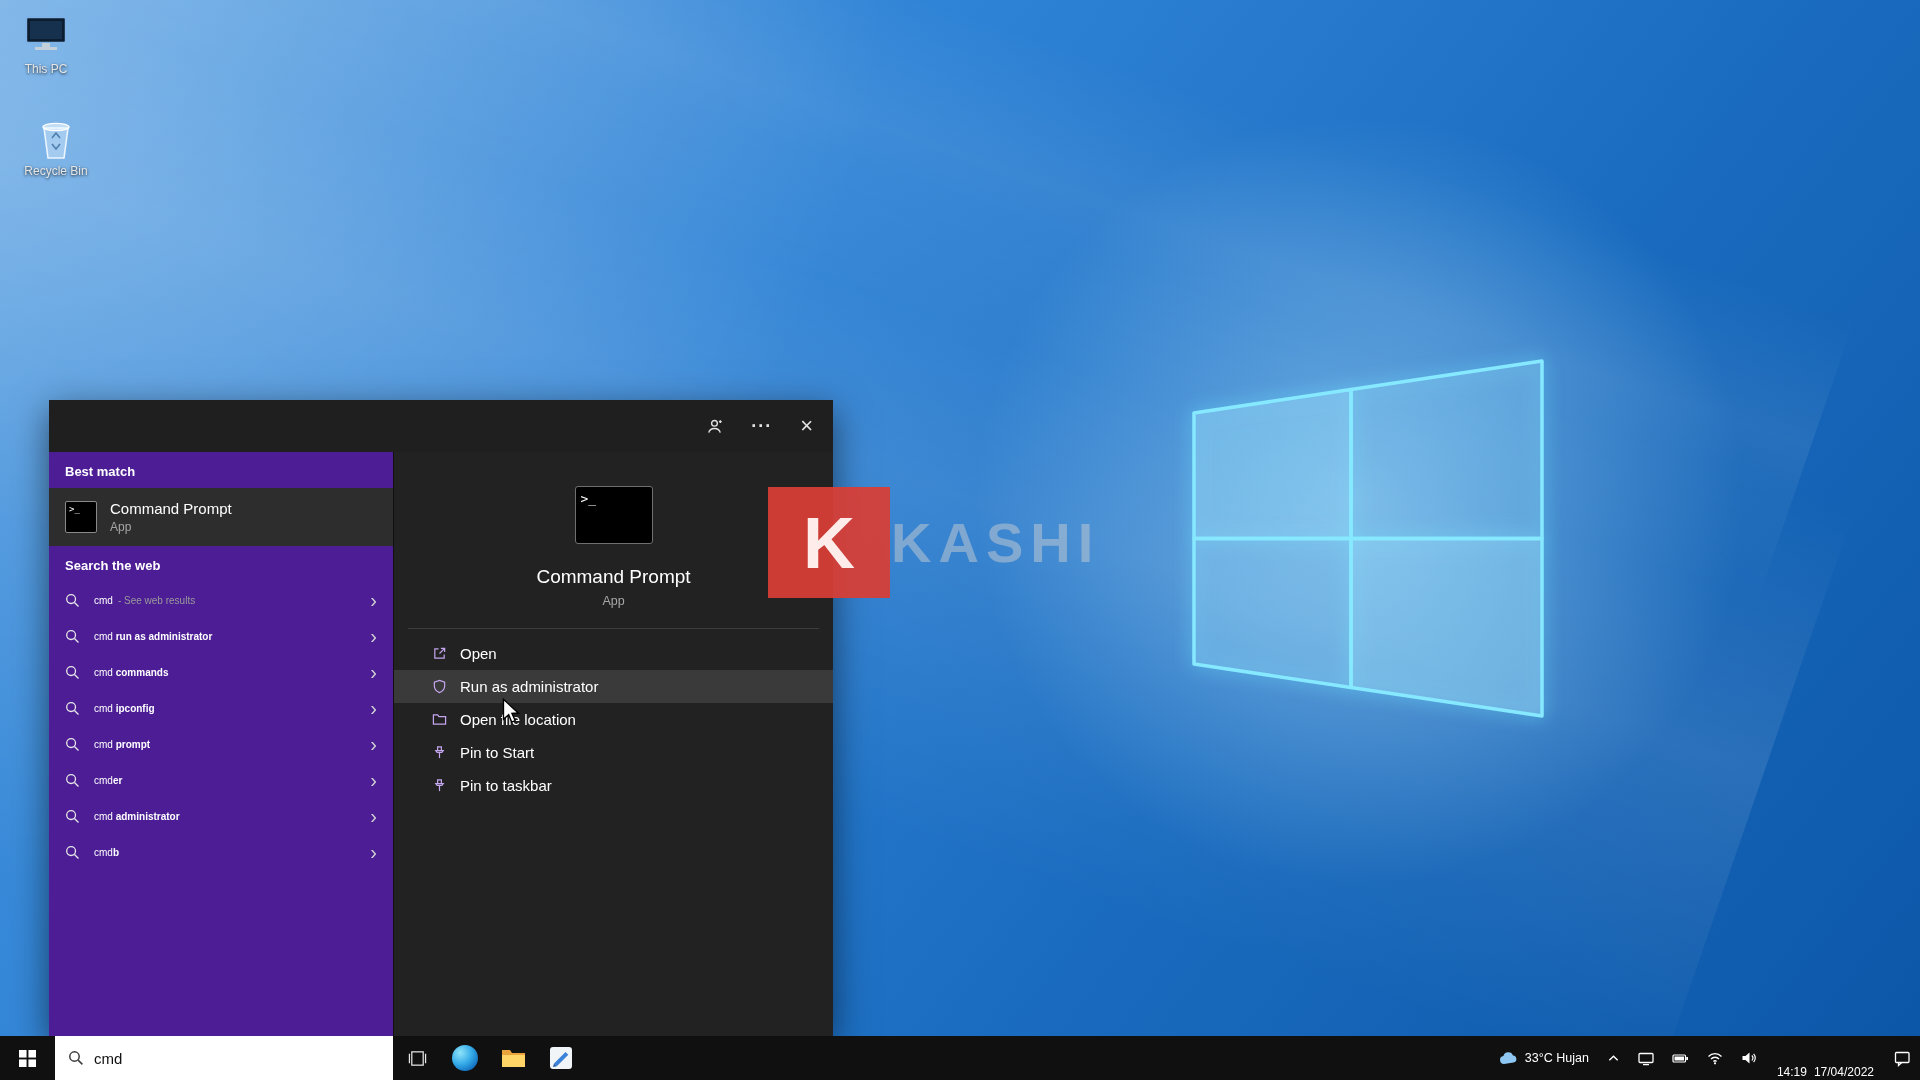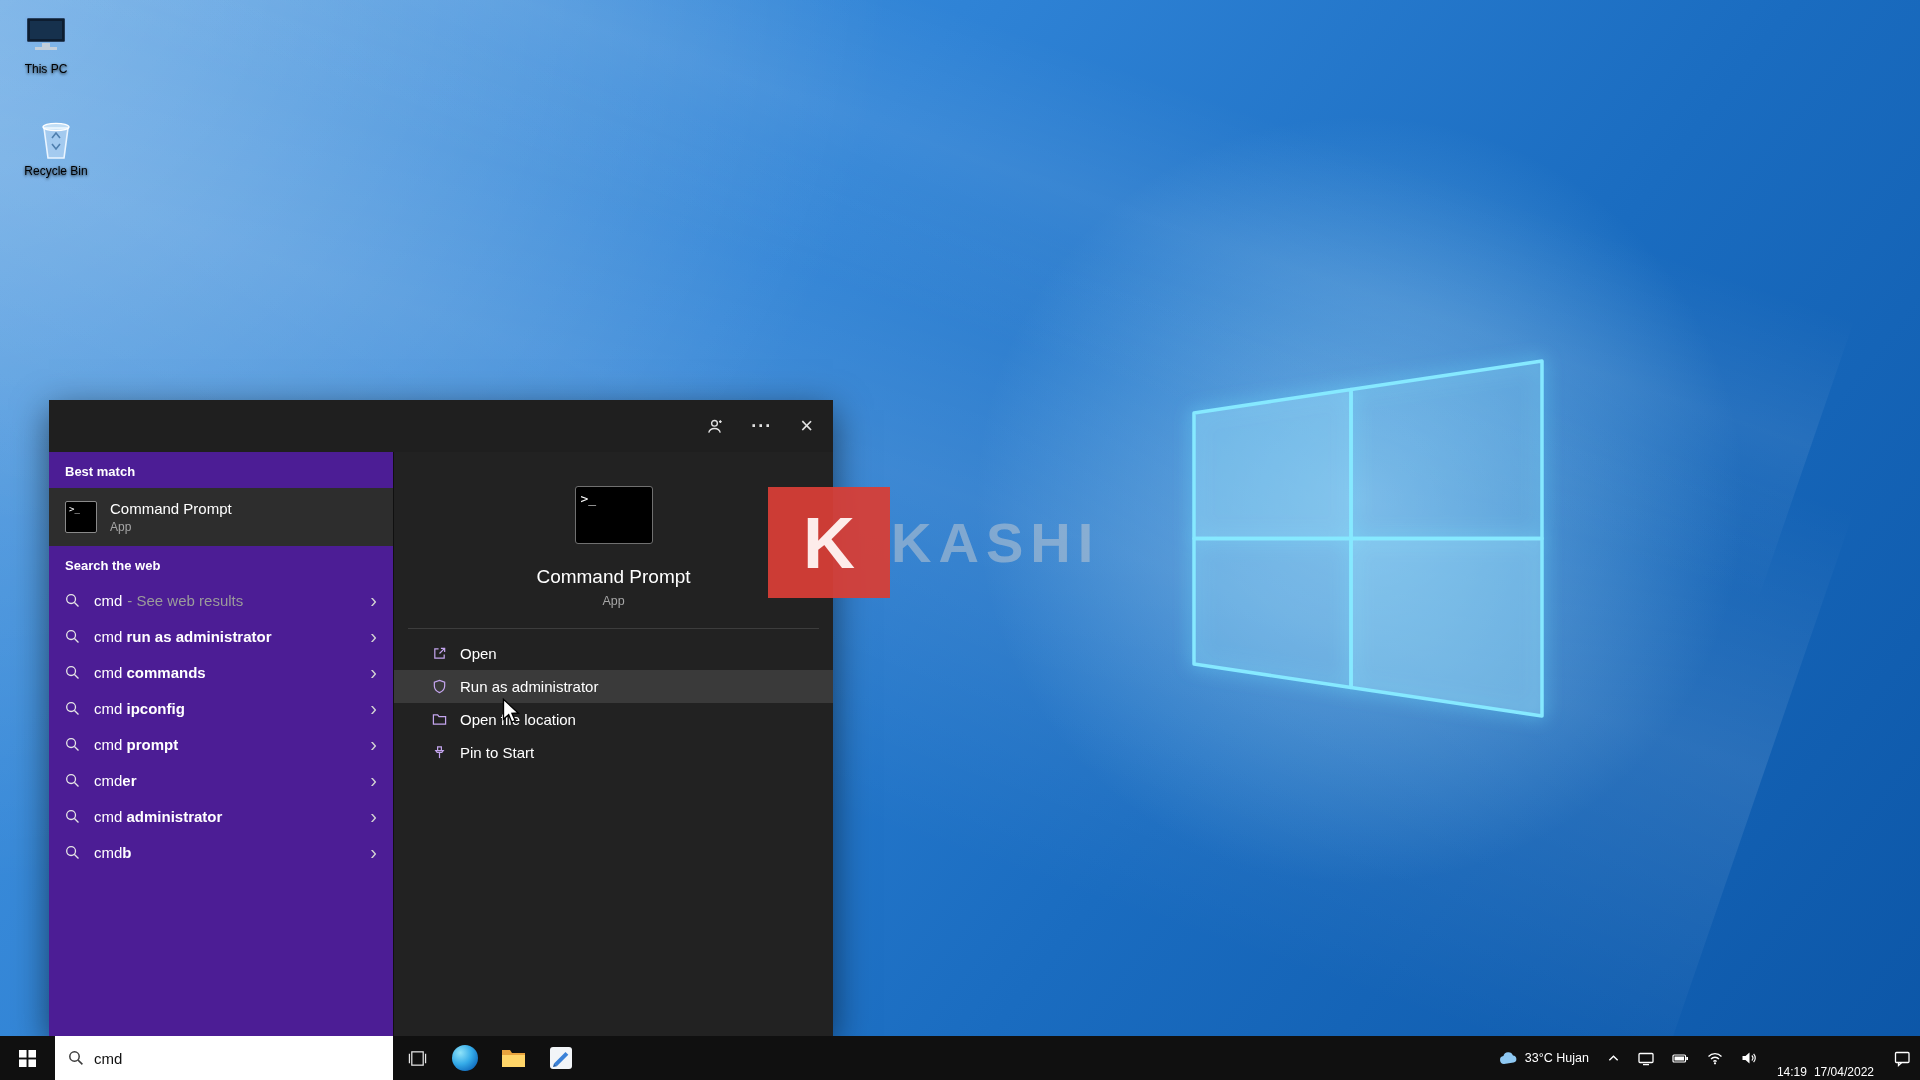--- a/index.html
+++ b/index.html
@@ -11,21 +11,21 @@
   .wallpaper{position:absolute;inset:0;background:
     radial-gradient(circle at 1360px 500px, rgba(175,228,255,.50), rgba(175,228,255,0) 26%),
     radial-gradient(circle at -4% -8%, rgba(255,255,255,.30), rgba(255,255,255,0) 42%),
     linear-gradient(128deg,#4e9ae0 0%,#2f83d6 35%,#1a6cc0 65%,#0c56a7 100%)}
   .beam{position:absolute;left:-320px;top:-240px;width:2300px;height:620px;transform:rotate(19deg);transform-origin:0 0;
     background:linear-gradient(180deg,rgba(255,255,255,0) 0%,rgba(255,255,255,.10) 45%,rgba(255,255,255,0) 100%)}
   .beam.b2{top:-430px;height:300px;opacity:.75}
   .winlogo{position:absolute;left:1160px;top:330px;filter:drop-shadow(0 0 9px rgba(110,225,255,.85))}
 
   
-  .dicon{position:absolute;width:88px;text-align:center;color:#000000;font-size:12px;
+  .dicon{position:absolute;width:88px;text-align:center;color:#e5e5e5;font-size:12px;
     text-shadow:0 1px 3px rgba(0,0,0,.85);cursor:pointer}
   .dicon .ig{height:48px;display:flex;align-items:flex-end;justify-content:center;margin-bottom:4px}
   #icon-thispc{left:2px;top:10px}
   #icon-recycle{left:12px;top:112px}
 
   
   .wm{position:absolute;left:768px;top:487px;display:flex;align-items:center;z-index:60;pointer-events:none}
   .wm-box{width:122px;height:111px;background:rgba(214,62,55,.95);display:flex;align-items:center;justify-content:center;
     font-size:72px;font-weight:700;color:#fdecea}
   .wm-text{font-size:56px;font-weight:700;letter-spacing:7px;color:rgba(188,199,210,.55);margin-left:1px;line-height:1}
@@ -53,21 +53,21 @@
   .bm-title{font-size:15px}
   .bm-sub{font-size:12px;color:#a6a6a6;margin-top:3px}
 
   .cmd-sm{width:32px;height:32px;background:#000;border:1px solid #8a8a8a;border-radius:2px;flex:0 0 auto;
     font-family:"DejaVu Sans Mono",monospace;font-size:9px;color:#fff;padding:2px 3px}
   .cmd-lg{width:78px;height:58px;background:#000;border:1px solid #707070;border-radius:3px;
     font-family:"DejaVu Sans Mono",monospace;font-size:13px;color:#fff;padding:4px 5px;align-self:center}
 
   .sg-row{height:36px;display:flex;align-items:center;padding:0 16px 0 16px;gap:14px;cursor:pointer}
   .sg-ic{display:flex;flex:0 0 auto}
-  .sg-text{font-size:15px;flex:1;white-space:nowrap;overflow:hidden}
+  .sg-text{font-size:10px;flex:1;white-space:nowrap;overflow:hidden}
   .sg-head{font-weight:400}
   .sg-tail{font-weight:700}
   .sg-note{color:#9b9b9b;margin-left:5px}
   .sg-row:first-of-type .sg-head{font-weight:700}
   .sg-chev{color:#d2d2d2;font-size:20px;line-height:1;cursor:pointer}
 
   .dt-title{font-size:19px;margin-top:22px;text-align:center}
   .dt-sub{font-size:12.5px;color:#a6a6a6;margin-top:6px;text-align:center}
   .dt-divider{height:1px;background:#3d3d3d;margin:20px 14px 8px}
   .actions{width:100%}
@@ -281,20 +281,28 @@
             <span>Open file location</span>
           </div>
           <div class="action-row">
             <svg width="15" height="15" viewBox="0 0 16 16" fill="none" stroke="#c4a5ee" stroke-width="1.3">
                 <path d="M6 2 h4 v4 h-4 z"></path>
                 <path d="M4 6 h8 l-1.5 2 h-5 z"></path>
                 <path d="M8 8 v6"></path>
               </svg>
             <span>Pin to Start</span>
           </div>
+          <div class="action-row">
+            <svg width="15" height="15" viewBox="0 0 16 16" fill="none" stroke="#c4a5ee" stroke-width="1.3">
+                <path d="M6 2 h4 v4 h-4 z"></path>
+                <path d="M4 6 h8 l-1.5 2 h-5 z"></path>
+                <path d="M8 8 v6"></path>
+              </svg>
+            <span>Pin to taskbar</span>
+          </div>
         </div>
       </div>
 
     </div>
   </div>
 
   <div class="taskbar">
     <div class="tb-btn start">
       <svg width="17" height="17" viewBox="0 0 18 18">
           <rect width="8" height="8" fill="#fff"></rect>

